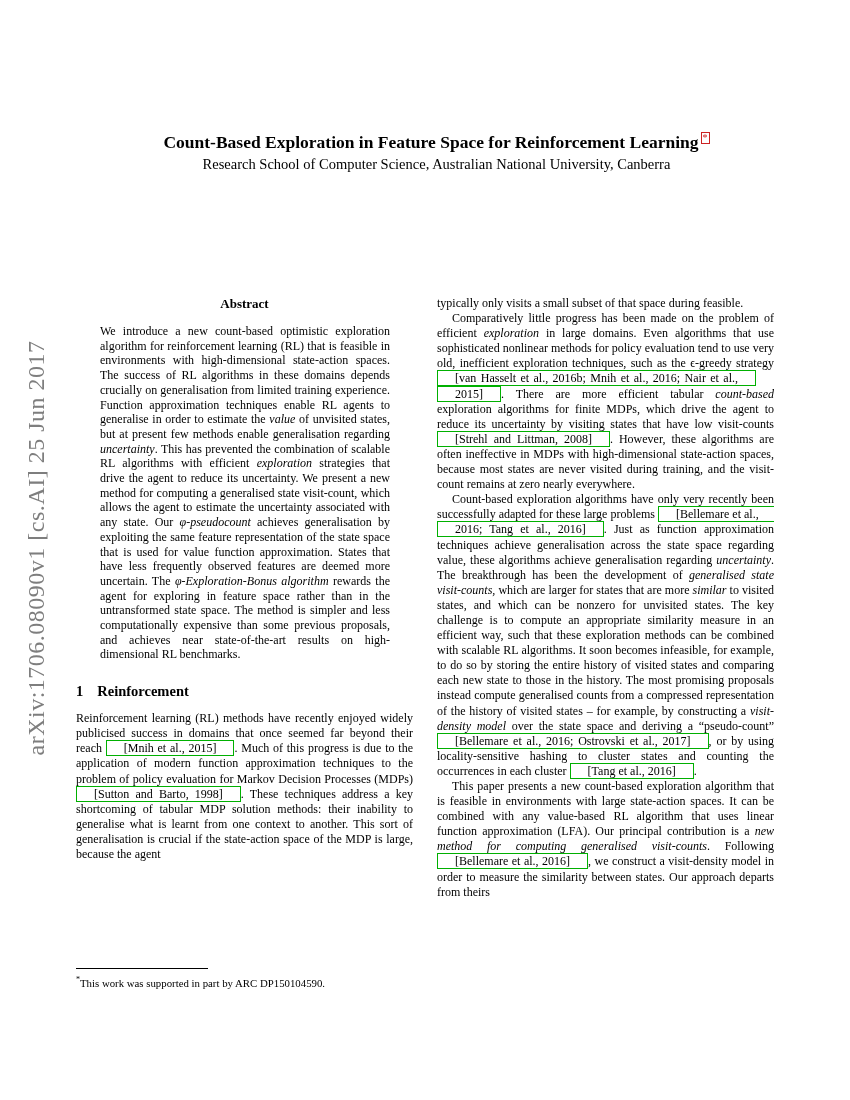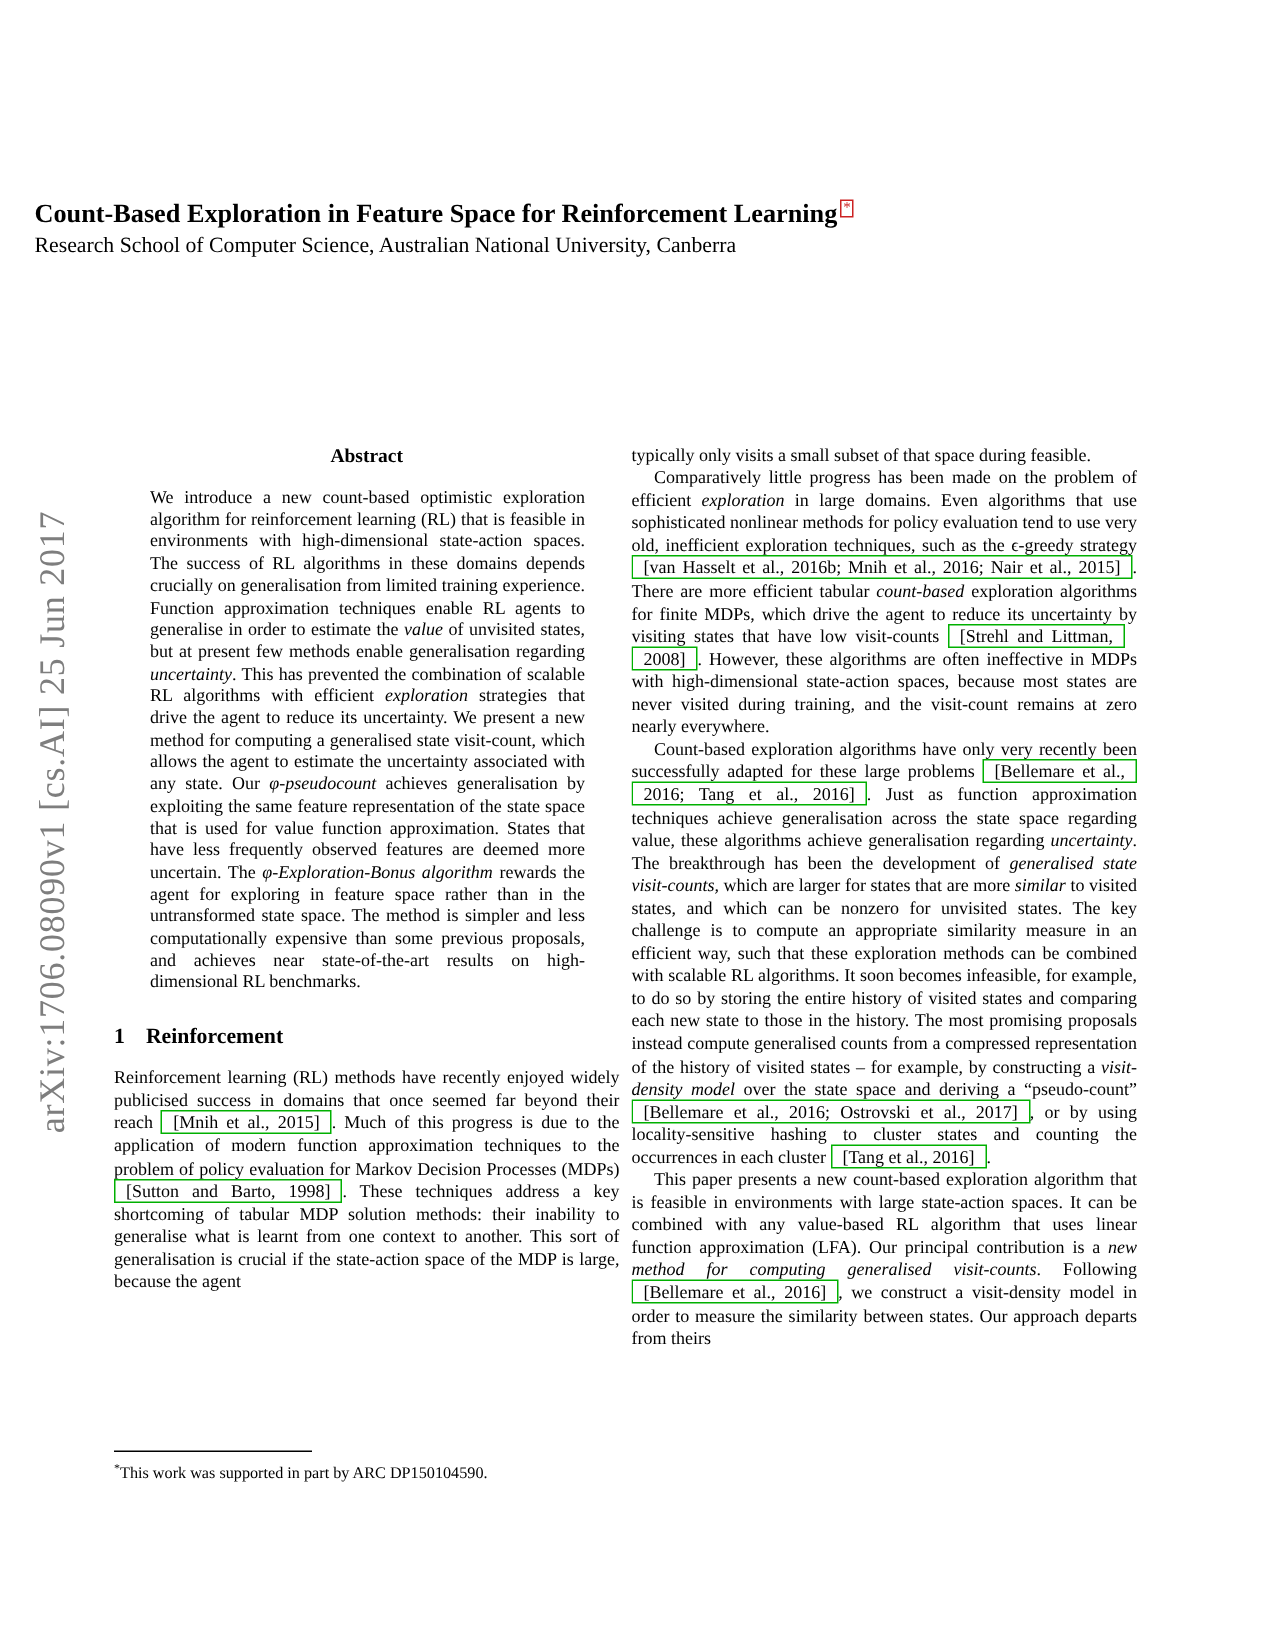--- a/index.html
+++ b/index.html
@@ -21,21 +21,21 @@
     left: 36px;
     top: 548px;
     transform: translate(-50%, -50%) rotate(-90deg);
     white-space: nowrap;
     font-size: 24px;
     letter-spacing: 0.5px;
     color: var(--arxiv-gray, #7e7e7e);
   }
 
   
-  .header { position: absolute; top: 0; left: 0; width: 100%; text-align: left; padding-left: 23px; }
+  .header { position: absolute; top: 0; left: 0; width: 100%; text-align: center; padding-left: 23px; }
   .title { margin-top: 132px; font-size: 17.5px; font-weight: bold; }
   .fnmark {
     display: inline-block;
     font-size: 10px;
     line-height: 10px;
     padding: 0 1px;
     margin-left: 2px;
     vertical-align: 7px;
     color: var(--footnote-marker-red, #cc2222);
     border: 1px solid var(--footnote-marker-red, #cc2222);
@@ -46,21 +46,21 @@
   .emails { margin-top: 3px; font-size: 14px; }
 
   
   .columns {
     position: absolute;
     top: 296px;
     left: 76px;
     width: 698px;
     height: 694px;
     display: flex;
-    gap: 8px;
+    gap: 24px;
   }
   .col {
     width: 337px;
     height: 100%;
     display: flex;
     flex-direction: column;
     overflow: hidden;
   }
 
   .abstract-heading {
@@ -86,21 +86,21 @@
   .body-text {
     font-size: 12px;
     line-height: 15.1px;
     text-align: justify;
   }
   .body-text.indent { text-indent: 15px; }
 
   .it { font-style: italic; margin-top: 36px; }
   .cite {
     border: 1px solid var(--citation-green, #00b000);
-    padding: 0 7px;
+    padding: 0 17px;
     box-decoration-break: clone;
     -webkit-box-decoration-break: clone;
   }
 
   .footnote { margin-top: auto; }
   .footnote-rule {
     width: 132px;
     border-top: 1px solid #000;
     margin-bottom: 4px;
   }

